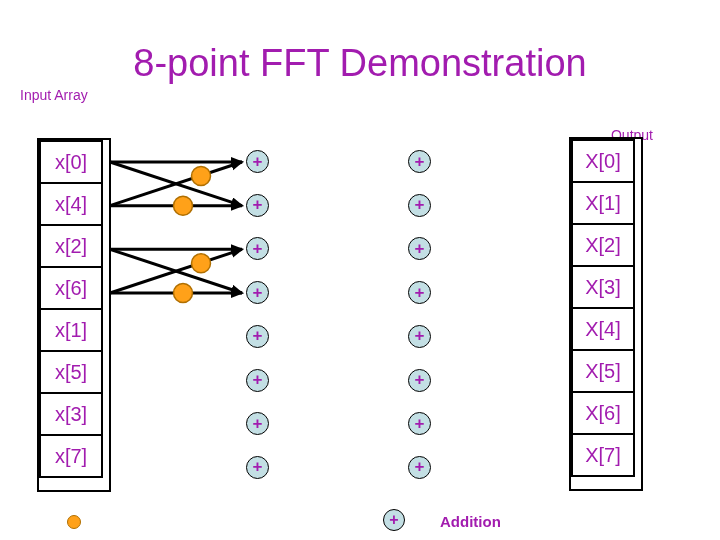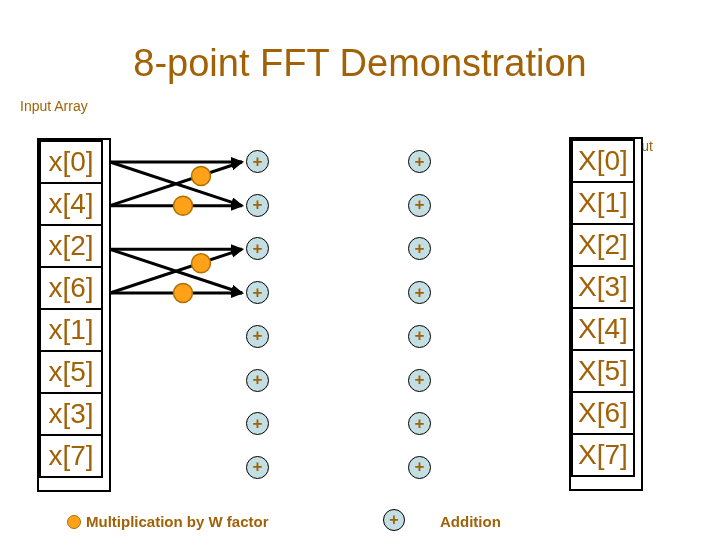--- a/index.html
+++ b/index.html
@@ -1,38 +1,38 @@
 <!DOCTYPE html>
 <html><head>
 <meta charset="utf-8">
 <style>
   html,body{margin:0;padding:0;background:#888;}
   .slide{
     position:relative;width:720px;height:540px;background:#ffffff;
-    font-family:"Liberation Sans","DejaVu Sans",sans-serif;color:#a16207;
+    font-family:"Liberation Sans","DejaVu Sans",sans-serif;color:#a21caf;
     overflow:hidden;margin:0 auto;
   }
   .title{
     position:absolute;left:0;top:42px;width:100%;text-align:center;
     font-size:38px;font-weight:400;letter-spacing:0px;white-space:nowrap;
   }
-  .side-label{position:absolute;top:98px;font-size:14px;font-weight:400;}
+  .side-label{position:absolute;top:87px;font-size:14px;font-weight:400;}
   .input-label{left:20px;}
   .output-label{right:67px;margin-top:40px;}
 
   .array-box{
     position:absolute;width:74px;height:354px;border:2px solid #000;
     box-sizing:border-box;background:#fff;
   }
   .input-array{left:37px;top:138px;}
   .output-array{left:569px;top:137px;}
   .cell{
     box-sizing:border-box;width:64px;height:44px;border:2px solid #000;
     background:#fff;display:flex;align-items:center;justify-content:center;
-    font-size:28px;line-height:1;
+    font-size:20px;line-height:1;
   }
   .cell + .cell{margin-top:-2px;}
 
   .adder-col{
     position:absolute;top:150px;width:23px;height:329px;
     display:flex;flex-direction:column;justify-content:space-between;
   }
   .adder-col.stage1{left:246px;}
   .adder-col.stage2{left:408px;}
   .adder{
@@ -132,18 +132,17 @@
     <div class="cell">X[2]</div>
     <div class="cell">X[3]</div>
     <div class="cell">X[4]</div>
     <div class="cell">X[5]</div>
     <div class="cell">X[6]</div>
     <div class="cell">X[7]</div>
   </div>
 
   <div class="legend">
     <span class="legend-mult-dot"></span>
-    <span class="legend-mult-text">Multiplication by W factor</span>
     <span class="legend-add-circle">+</span>
     <span class="legend-add-text">Addition</span>
   </div>
 
 </div>
 
 </body></html>

